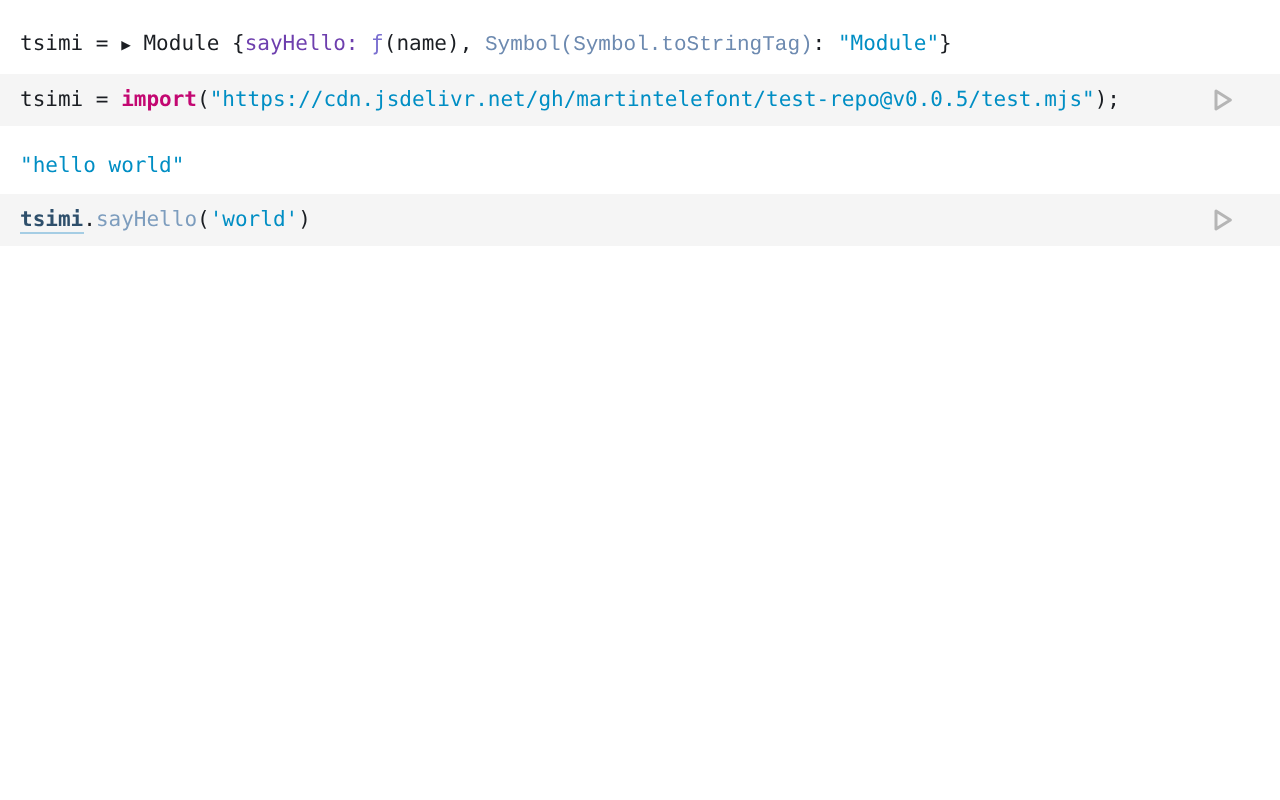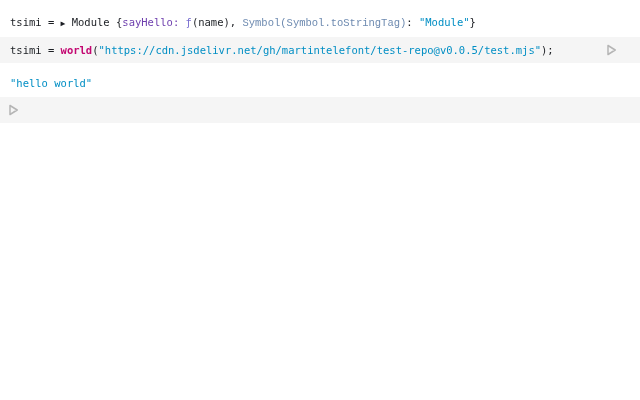--- a/index.html
+++ b/index.html
@@ -68,34 +68,35 @@
   }
 </style>
 </head>
 <body>
 
 <div class="notebook">
 
   <div class="cell">
     <div class="output-row"><span class="tok tok-normal">tsimi = </span><span class="tok tok-caret">▶</span><span class="tok tok-normal"> Module {</span><span class="tok tok-key">sayHello:</span><span class="tok tok-normal"> </span><span class="tok tok-function">ƒ</span><span class="tok tok-normal">(name)</span><span class="tok tok-normal">, </span><span class="tok tok-symbol">Symbol(Symbol.toStringTag)</span><span class="tok tok-normal">: </span><span class="tok tok-string">"Module"</span><span class="tok tok-normal">}</span></div>
     <div class="code-row">
-      <span class="code-line"><span class="tok tok-normal">tsimi</span><span class="tok tok-normal"> = </span><span class="tok tok-keyword">world</span><span class="tok tok-normal">(</span><span class="tok tok-string">"https://cdn.jsdelivr.net/gh/martintelefont/test-repo@v0.0.5/test.mjs"</span><span class="tok tok-normal">);</span></span>
+      <span class="code-line"><span class="tok tok-normal">tsimi</span><span class="tok tok-normal"> = </span><span class="tok tok-keyword">import</span><span class="tok tok-normal">(</span><span class="tok tok-string">"https://cdn.jsdelivr.net/gh/martintelefont/test-repo@v0.0.5/test.mjs"</span><span class="tok tok-normal">);</span></span>
       <button class="run-btn">
         <span>
           <svg width="14" height="14" viewBox="0 0 14 14">
             <path d="M4 2.5 L11.2 7 L4 11.5 Z" fill="none" stroke="currentColor" stroke-width="1.5" stroke-linejoin="round"></path>
           </svg>
         </span>
       </button>
     </div>
   </div>
 
   <div class="cell">
     <div class="output-row"><span class="tok tok-string">"hello world"</span></div>
     <div class="code-row">
+      <span class="code-line"><span class="tok tok-cellref">tsimi</span><span class="tok tok-normal">.</span><span class="tok tok-property">sayHello</span><span class="tok tok-normal">(</span><span class="tok tok-string">'world'</span><span class="tok tok-normal">)</span></span>
       <button class="run-btn">
         <span>
           <svg width="14" height="14" viewBox="0 0 14 14">
             <path d="M4 2.5 L11.2 7 L4 11.5 Z" fill="none" stroke="currentColor" stroke-width="1.5" stroke-linejoin="round"></path>
           </svg>
         </span>
       </button>
     </div>
   </div>
 

